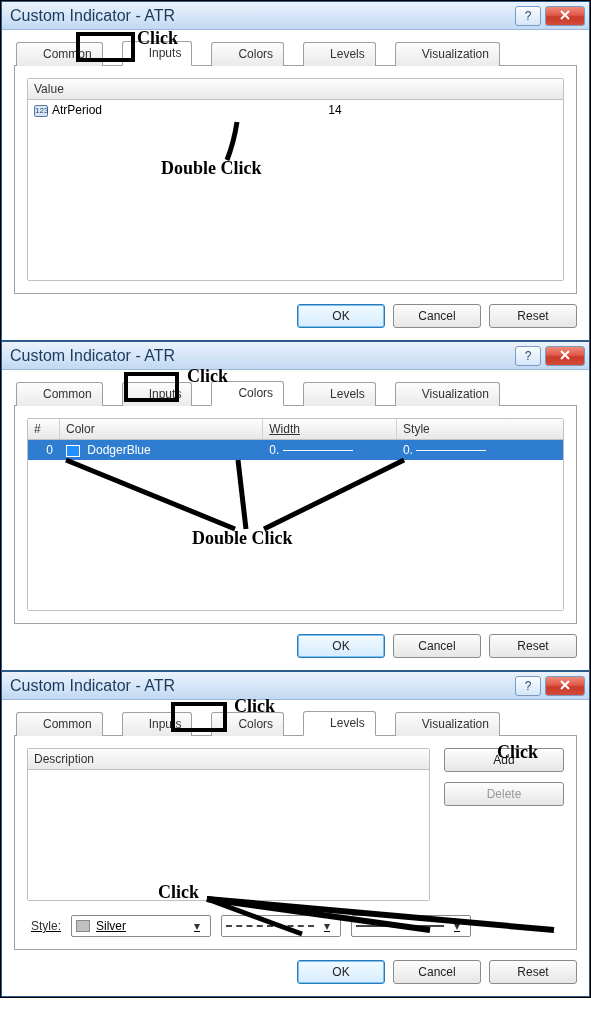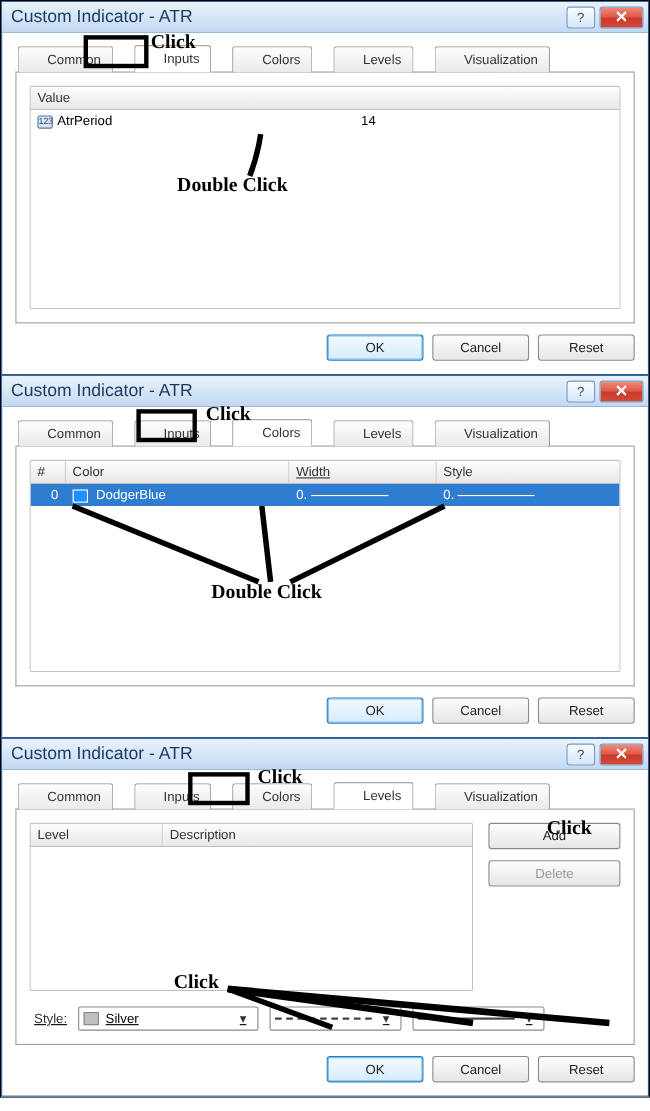--- a/index.html
+++ b/index.html
@@ -225,34 +225,33 @@
       <div class="tab">Inputs</div>
       <div class="tab">Colors</div>
       <div class="tab active">Levels</div>
       <div class="tab">Visualization</div>
     </div>
     <div class="panel">
       <div class="levels-wrap">
         <div class="levels-list">
           <div class="grid">
             <div class="grid-head">
-              <div class="col" style="flex:0 0 30%;">Level</div>
               <div class="col" style="flex:1;">Description</div>
             </div>
             <div class="grid-body levels-body"></div>
           </div>
         </div>
         <div class="right-btns">
           <div class="btn" style="min-width:120px;">Add</div>
           <div class="btn disabled" style="min-width:120px;">Delete</div>
         </div>
       </div>
       <div class="style-row">
         <span class="style-label">Style:</span>
-        <div class="combo" style="width:164px;">
+        <div class="combo" style="width:140px;">
           <span class="sw"></span>
           <span class="txt">Silver</span>
           <span class="arr">▾</span>
         </div>
         <div class="combo" style="width:120px;">
           <span class="dash-sample"></span>
           <span class="arr">▾</span>
         </div>
         <div class="combo" style="width:120px;">
           <span class="solid-sample"></span>

